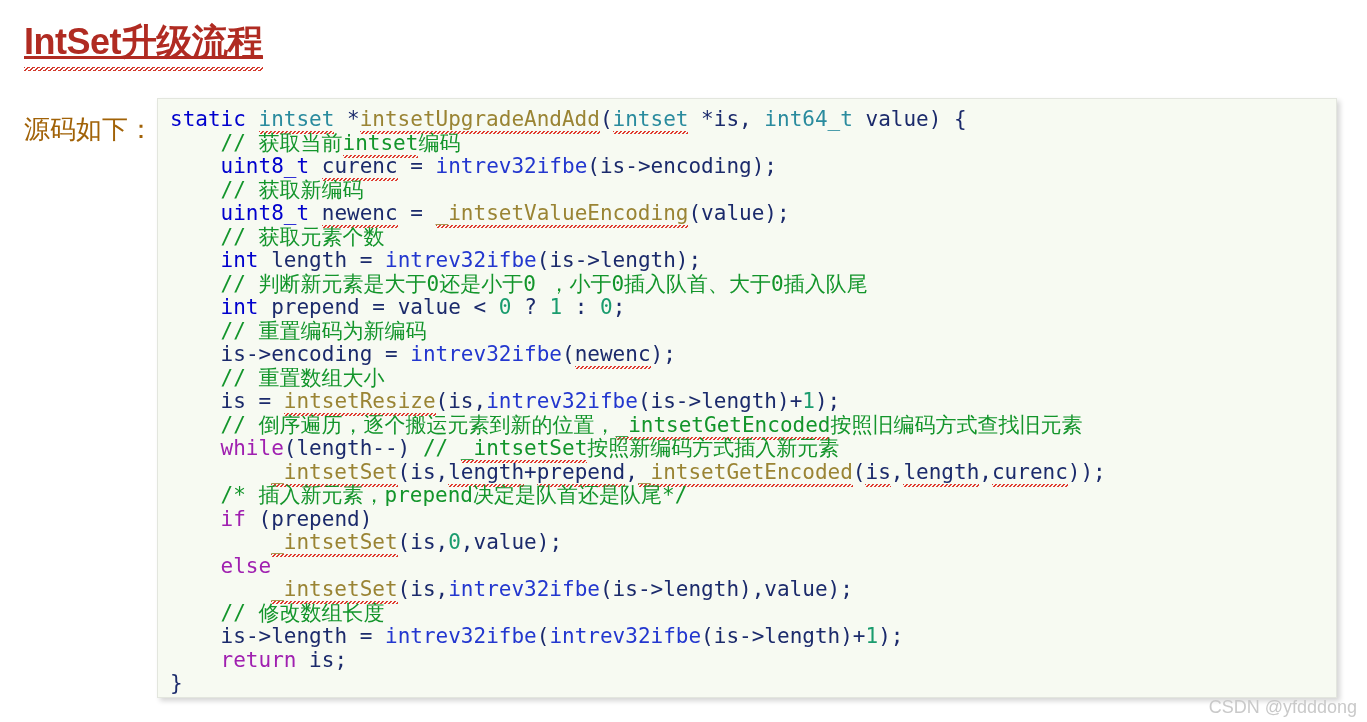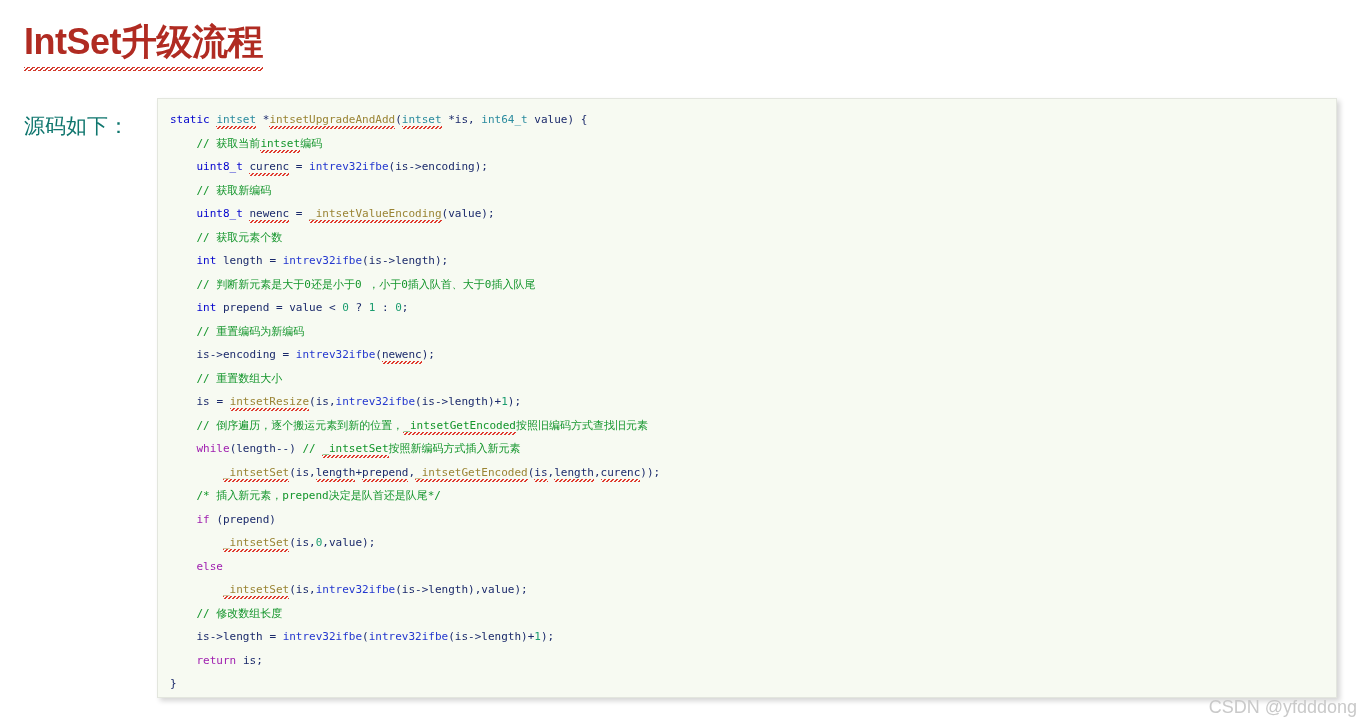--- a/index.html
+++ b/index.html
@@ -29,29 +29,30 @@
     padding-bottom: 5px;
     background-image:
       repeating-linear-gradient(
         135deg,
         #d33b2e 0px, #d33b2e 1.4px,
         rgba(0,0,0,0) 1.4px, rgba(0,0,0,0) 2.6px
       );
     background-repeat: repeat-x;
     background-size: 5px 4px;
     background-position: left bottom 1px;
+    text-decoration: underline;
   }
 
   
   .source-label {
     position: absolute;
     left: 24px;
     top: 112px;
-    font-size: 21px;
-    color: #0f766e;
+    font-size: 26px;
+    color: #a16207;
     font-family: "Liberation Sans", "DejaVu Sans", sans-serif;
     white-space: nowrap;
   }
 
   
   .code-block {
     position: absolute;
     left: 157px;
     top: 98px;
     width: 1180px;
@@ -61,21 +62,21 @@
     box-shadow: 3px 3px 5px rgba(0,0,0,0.17);
     box-sizing: border-box;
     overflow: hidden;
   }
   .code-inner {
     padding: 9px 0 0 12px;
   }
   pre.code {
     margin: 0;
     font-family: "DejaVu Sans Mono", "Liberation Mono", monospace;
-    font-size: 11px;
+    font-size: 21px;
     line-height: 23.5px;
     white-space: pre;
     color: #1b2a6b;
     letter-spacing: 0px;
   }
   
   .kw   { color: #0000cd; }            
   .kwc  { color: #a020b0; }            
   .typ  { color: #2a8b9e; }
   .fn   { color: #9a8434; }            

